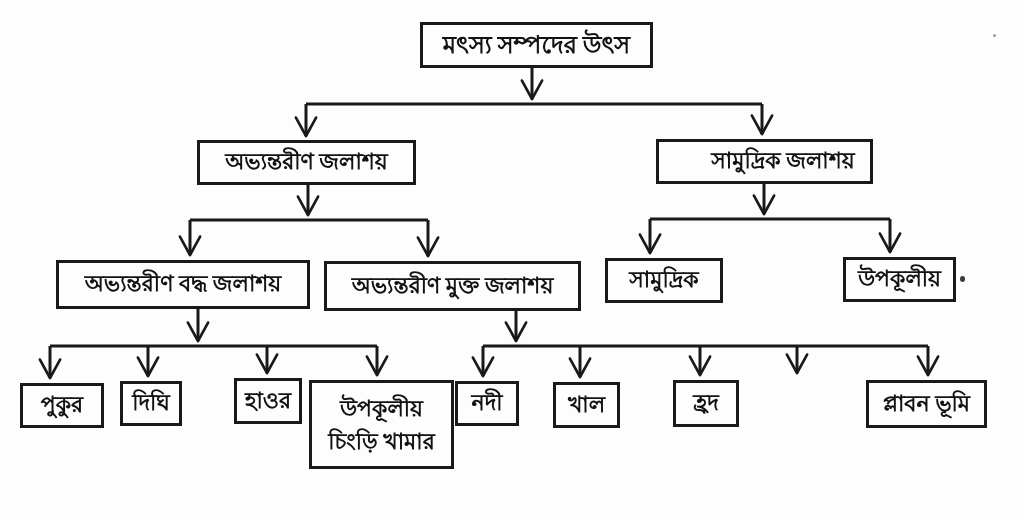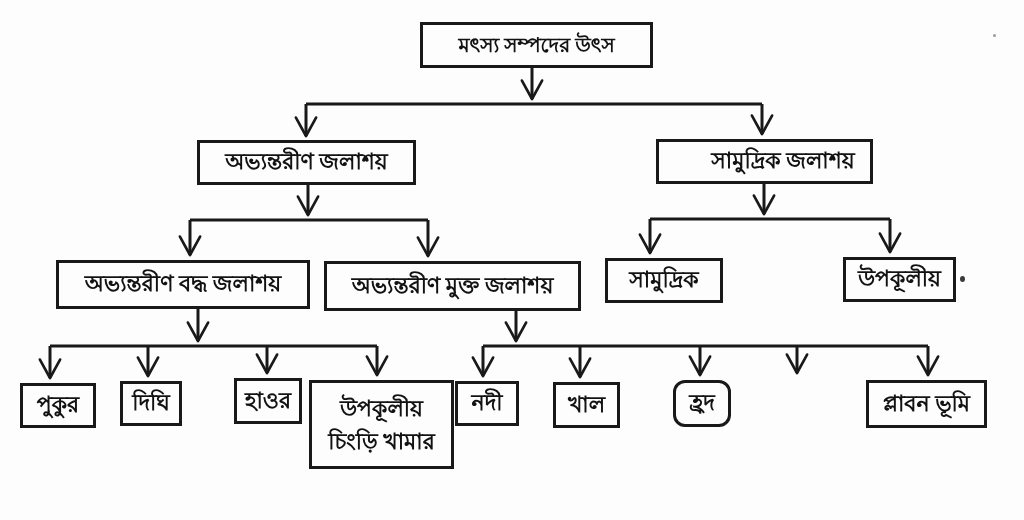--- a/index.html
+++ b/index.html
@@ -18,21 +18,21 @@
     display:flex;
     align-items:center;
     justify-content:center;
     text-align:center;
     font-weight:700;
     color:#121212;
     white-space:nowrap;
     line-height:1.1;
   }
   .box.two-line { flex-direction:column; line-height:1.5; }
-  .f24 { font-size:20px; }
+  .f24 { font-size:24px; }
   .f23 { font-size:22px; }
   .f22 { font-size:22px; }
   .speck { position:absolute; background:#3a3a3a; border-radius:50%; }
 </style>
 </head>
 <body>
 
 <div class="canvas">
 
   <svg class="wires" width="1024" height="520" viewBox="0 0 1024 520">
@@ -78,29 +78,29 @@
   <div class="box f24" style="left:420px; top:22px;  width:233px; height:46px;">মৎস্য সম্পদের উৎস</div>
 
   <div class="box f23" style="left:197px; top:140px; width:219px; height:45px;">অভ্যন্তরীণ জলাশয়</div>
   <div class="box f23" style="left:656px; top:139px; width:217px; height:45px;padding-left:37px;">সামুদ্রিক জলাশয়</div>
 
   <div class="box f23" style="left:28px;  top:260px; width:254px; height:49px;margin-left:28px;">অভ্যন্তরীণ বদ্ধ জলাশয়</div>
   <div class="box f23" style="left:324px; top:261px; width:257px; height:50px;">অভ্যন্তরীণ মুক্ত জলাশয়</div>
   <div class="box f23" style="left:605px; top:258px; width:118px; height:45px;">সামুদ্রিক</div>
   <div class="box f23" style="left:843px; top:257px; width:113px; height:45px;">উপকূলীয়</div>
 
-  <div class="box f22" style="left:20px;  top:383px; width:76px;  height:45px;">পুকুর</div>
+  <div class="box f22" style="left:20px;  top:383px; width:84px;  height:45px;">পুকুর</div>
   <div class="box f22" style="left:120px; top:381px; width:62px;  height:45px;">দিঘি</div>
   <div class="box f22" style="left:234px; top:378px; width:68px;  height:46px;">হাওর</div>
   <div class="box f22 two-line" style="left:309px; top:380px; width:145px; height:89px;">
     <span>উপকূলীয়</span>
     <span>চিংড়ি খামার</span>
   </div>
 
   <div class="box f22" style="left:455px; top:381px; width:64px;  height:45px;">নদী</div>
   <div class="box f22" style="left:553px; top:382px; width:67px;  height:46px;">খাল</div>
-  <div class="box f22" style="left:673px; top:380px; width:58px;  height:47px;border-radius:12px;">হ্রদ</div>
+  <div class="box f22" style="left:673px; top:380px; width:66px;  height:47px;">হ্রদ</div>
   <div class="box f22" style="left:866px; top:380px; width:121px; height:48px;">প্লাবন ভূমি</div>
 
   <div class="speck" style="left:960px; top:276px; width:5px; height:6px;"></div>
   <div class="speck" style="left:993px; top:34px; width:3px; height:3px; opacity:.5;"></div>
 
 </div>
 
 </body></html>

